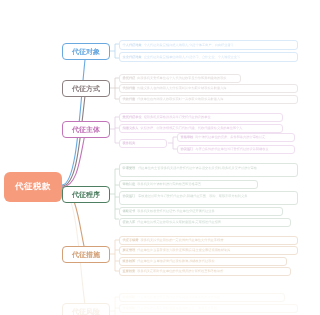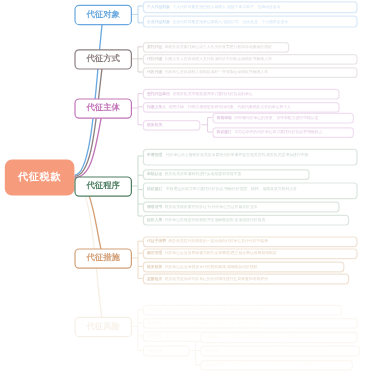--- a/index.html
+++ b/index.html
@@ -3,21 +3,21 @@
 <meta charset="utf-8">
 <style>
   html,body{margin:0;padding:0;}
   body{
     width:300px;height:315px;
     background:#ffffff;
     font-family:"Liberation Sans","DejaVu Sans",sans-serif;
     overflow:hidden;
     position:relative;
   }
-  #mindmap{position:absolute;inset:0;width:300px;height:224px;}
+  #mindmap{position:absolute;inset:0;width:300px;height:224px;margin-top:39px;}
   #edges{position:absolute;inset:0;width:300px;height:315px;pointer-events:none;}
 
   .node{position:absolute;box-sizing:border-box;}
 
   
   .root{
     left:4px;top:133px;width:58px;height:30px;
     background:#f79b7d;border-radius:6px;
     color:#ffffff;font-size:8.5px;font-weight:bold;
     display:flex;align-items:center;justify-content:center;

